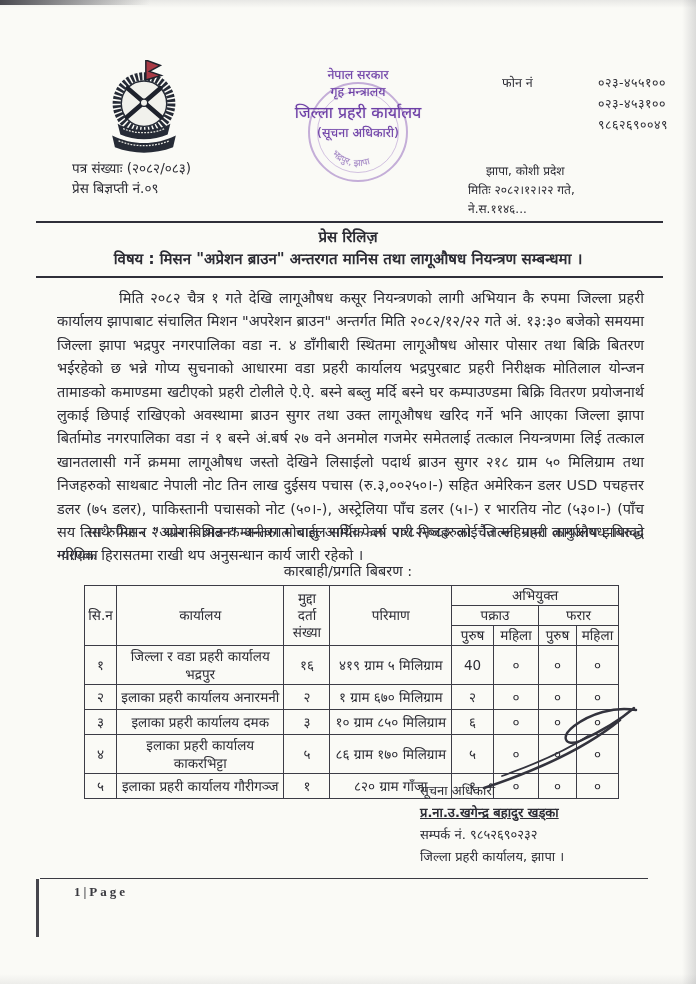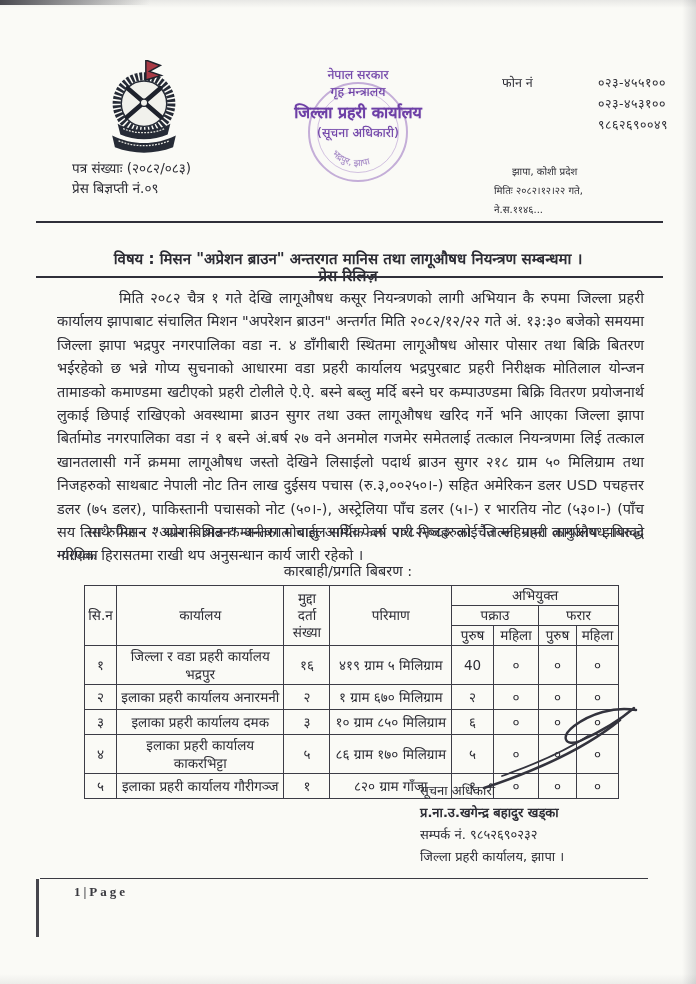--- a/index.html
+++ b/index.html
@@ -13,41 +13,41 @@
     font-family:"DejaVu Sans","Liberation Sans",sans-serif;
     color:#2c2c34;
   }
   .corner-artifact{position:absolute;top:0;left:0;width:150px;height:5px;
     background:linear-gradient(to right,#4a4a50,rgba(74,74,80,0));}
   
   .emblem{position:absolute;left:94px;top:60px;width:100px;height:100px;}
   .stamp-block{position:absolute;left:258px;top:66px;width:200px;text-align:center;
     color:#6d3fa6;text-shadow:0 0 1px rgba(109,63,166,.45);}
   .stamp-line1,.stamp-line2{font-size:12.5px;line-height:17px;}
-  .stamp-line3{font-size:16px;font-weight:700;line-height:22px;margin-top:2px;}
+  .stamp-line3{font-size:16px;font-weight:400;line-height:22px;margin-top:2px;}
   .stamp-line4{font-size:12.5px;line-height:18px;}
   .round-stamp{position:absolute;left:50px;top:16px;width:96px;height:96px;border-radius:50%;
     border:2px solid rgba(124,72,175,.50);opacity:.85;}
   .round-stamp .inner{position:absolute;left:7px;top:7px;right:7px;bottom:7px;border-radius:50%;
     border:1.5px solid rgba(124,72,175,.38);}
   .round-stamp svg{position:absolute;left:0;top:0;}
   .stamp-text{position:relative;z-index:2;}
   .contact{position:absolute;left:502px;top:72px;font-size:12.5px;line-height:21px;}
   .contact .row{display:flex;gap:18px;}
   .contact .lbl{width:78px;}
   .contact .num{letter-spacing:.5px;}
   .ref-block{position:absolute;left:72px;top:158px;font-size:13.5px;line-height:20px;}
-  .dateline{position:absolute;left:494px;top:162px;font-size:10px;line-height:19px;}
+  .dateline{position:absolute;left:468px;top:162px;font-size:12px;line-height:19px;}
   .dateline .loc{padding-left:18px;}
   
   .rule{position:absolute;left:36px;right:33px;border-top:2px solid #2f2f39;}
   .rule-1{top:221px;}
   .rule-2{top:276px;}
   .press-title{position:absolute;left:0;width:100%;top:226px;text-align:center;
-    font-size:15px;font-weight:700;margin-top:39px;}
+    font-size:15px;font-weight:700;}
   .subject-line{position:absolute;left:0;width:100%;top:248px;text-align:center;
     font-size:15px;font-weight:700;}
   
   .para1{position:absolute;left:57px;width:587px;top:287px;margin:0;
     font-size:14.5px;line-height:23.4px;text-align:justify;text-indent:62px;}
   .para2{position:absolute;left:57px;width:587px;top:521px;margin:0;
     font-size:14.5px;line-height:23px;text-align:justify;text-indent:30px;}
   .table-caption{position:absolute;left:0;width:100%;top:560px;text-align:center;font-size:14.5px;}
   
   .stats-table{position:absolute;left:84px;top:585px;width:535px;border-collapse:collapse;
@@ -56,21 +56,21 @@
     padding:1px 3px;font-weight:500;}
   .stats-table thead th{line-height:17px;margin-top:28px;}
   .stats-table tbody td{height:22px;}
   .col-sn{width:32px;}.col-office{width:168px;}.col-cases{width:46px;}
   .col-qty{width:122px;}.col-a{width:42px;}.col-b{width:45px;}.col-c{width:38px;}.col-d{width:42px;}
   
   .sig-block{position:absolute;left:420px;top:708px;width:235px;text-align:left;
     font-size:13px;line-height:22px;}
   .sig-stroke{position:absolute;left:48px;top:-2px;width:175px;height:84px;}
   .sig-title{margin-top:72px;}
-  .sig-name{font-weight:700;}
+  .sig-name{font-weight:700;text-decoration:underline;}
   
   .footer-rule{position:absolute;left:40px;right:48px;top:878px;border-top:1.5px solid #3a3a42;}
   .page-number{position:absolute;left:74px;top:884px;font-family:"Liberation Serif",serif;
     font-size:13px;letter-spacing:3px;font-weight:700;color:#3a3a40;}
   .edge-mark{position:absolute;left:36px;top:879px;width:3px;height:58px;background:#45454c;}
 </style>
 </head>
 <body>
 
 <div class="page">

